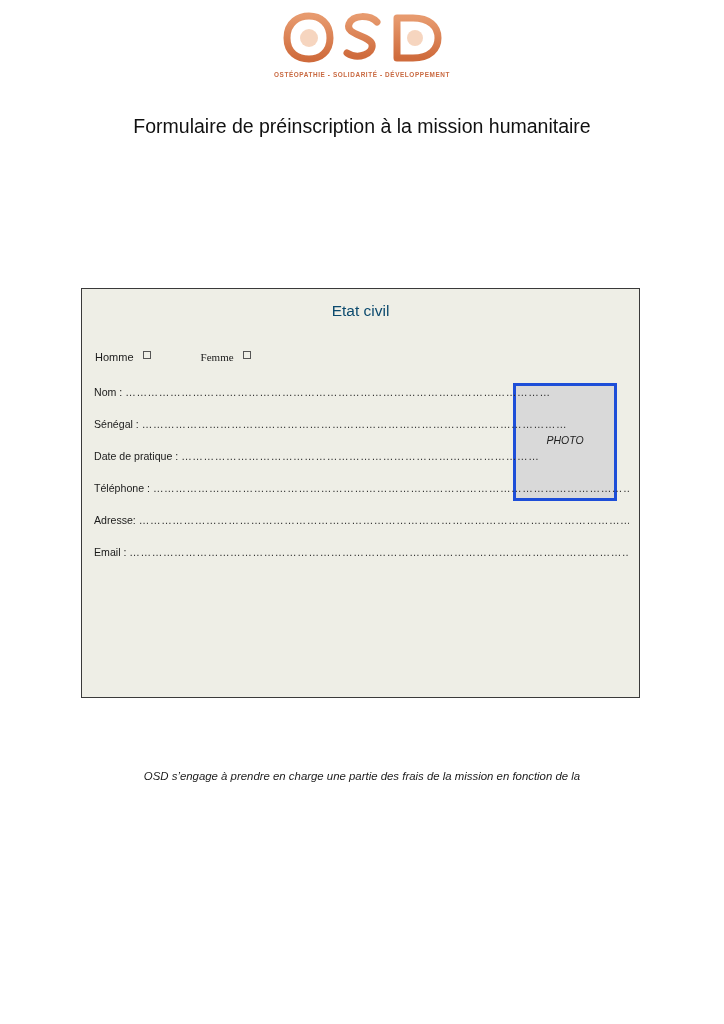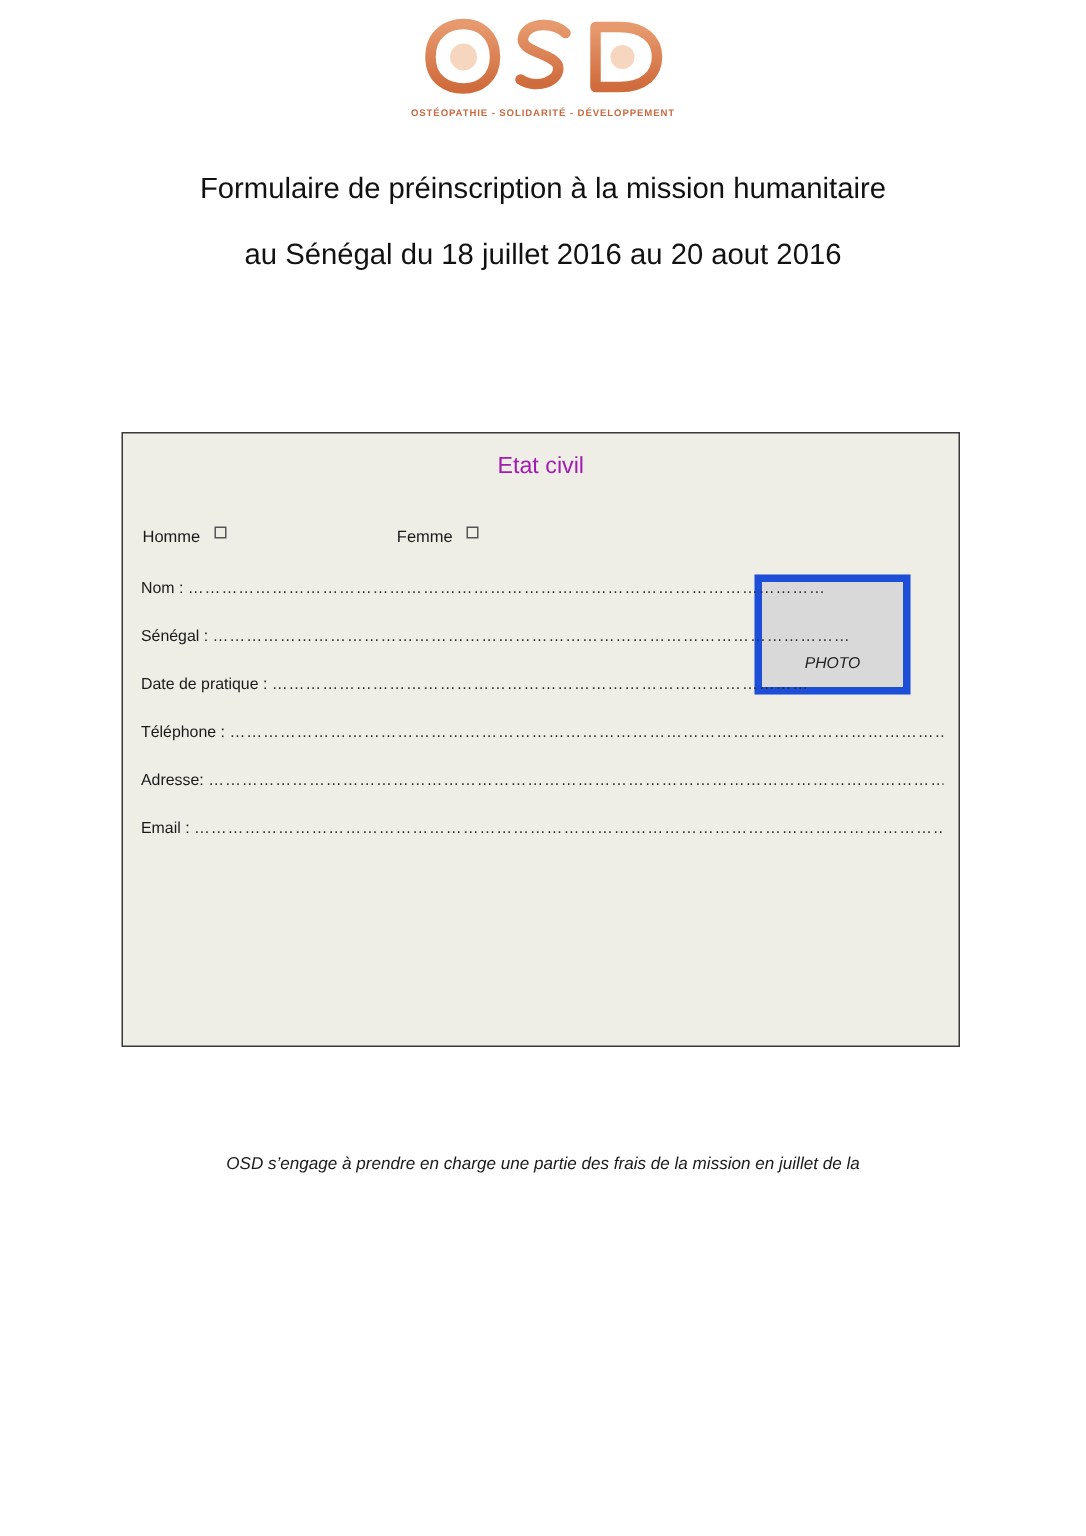--- a/index.html
+++ b/index.html
@@ -63,36 +63,36 @@
     width: 559px;
     height: 410px;
     border: 1.4px solid #3a3a3a;
     background: #eeeee6;
     box-sizing: border-box;
   }
   .box-title {
     text-align: center;
     font-size: 15.5px;
     margin-top: 13px;
-    color: #a21caf;
+    color: #0c4a6e;
   }
 
   .gender-row {
     position: absolute;
     left: 12px;
     top: 62px;
     font-size: 11px;
     color: #1a1a1a;
   }
   .gender-row .g-item {
     display: inline-block;
     text-align: right;
   }
   .gender-row .g-homme { margin-left: 1px; }
-  .gender-row .g-femme { margin-left: 111px; }
+  .gender-row .g-femme { margin-left: 47px; font-family: Liberation Serif, serif; }
   .chk {
     display: inline-block;
     width: 6px;
     height: 6px;
     border: 1px solid #555;
     margin-left: 9px;
     vertical-align: 2px;
     background: #eeeee6;
   }
 
@@ -114,26 +114,26 @@
   .field-row .dots {
     letter-spacing: 0.6px;
     color: #2a2a2a;
   }
   .short { width: 425px; display: inline-block; overflow: hidden; vertical-align: bottom; }
   .full  { width: 535px; display: inline-block; overflow: hidden; vertical-align: bottom; }
 
   
   .photo-box {
     position: absolute;
-    right: 32px;
+    right: 22px;
     top: 94px;
     width: 104px;
-    height: 80px;
+    height: 118px;
     background: #d9d9d9;
-    border: 5px solid #1d4ed8;
+    border: 3px solid #1d4ed8;
     box-sizing: border-box;
   }
   .photo-label {
     position: absolute;
     width: 100%;
     top: 48px;
     text-align: center;
     font-style: italic;
     font-size: 10.5px;
     color: #222;
@@ -176,21 +176,20 @@
         <circle cx="36" cy="30" r="9"></circle>
         <circle cx="142" cy="30" r="8"></circle>
       </g>
     </svg>
   </div>
   <div class="logo-tagline">OSTÉOPATHIE - SOLIDARITÉ - DÉVELOPPEMENT</div>
 </div>
 
 <div class="title-block">
   <div class="title-line">Formulaire de préinscription à la mission humanitaire</div>
-  <div class="title-line">au Sénégal du 18 juillet 2016 au 20 aout 2016</div>
 </div>
 
 <div class="form-box">
   <div class="box-title">Etat civil</div>
 
   <div class="gender-row">
     <span class="g-item g-homme">
       <span>Homme</span><span class="chk"></span>
     </span>
     <span class="g-item g-femme">
@@ -224,14 +223,14 @@
       <span class="dots full">…………………………………………………………………………………………………………………………………………</span>
     </div>
     <div class="field-row">
       <span class="lbl">Email :</span>
       <span class="dots full">………………………………………………………………………………………………………………………………………………</span>
     </div>
   </div>
 </div>
 
 <div class="footer-note">
-  <div>OSD s’engage à prendre en charge une partie des frais de la mission en juillet de la</div>
+  <div>OSD s’engage à prendre en charge une partie des frais de la mission en fonction de la</div>
 </div>
 
 </body></html>

